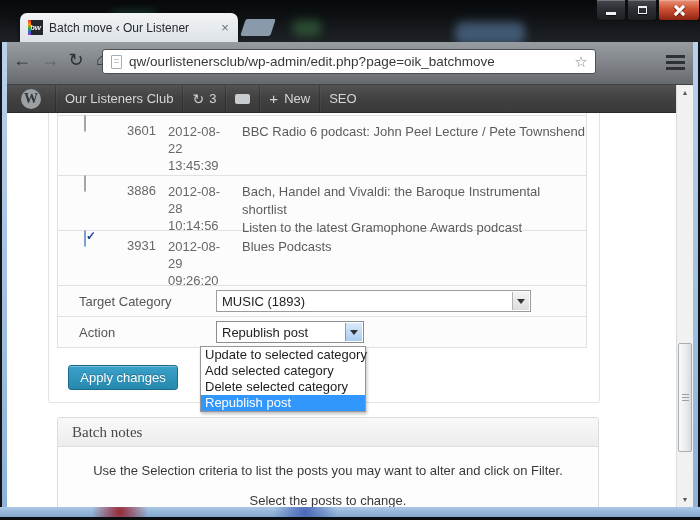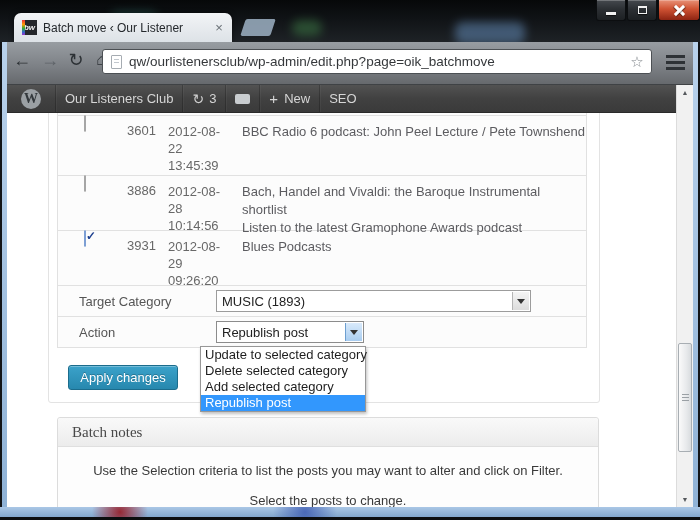--- a/index.html
+++ b/index.html
@@ -21,42 +21,42 @@
   .wbtn-min { width:30px; } .wbtn-max { width:30px; margin-left:1px; }
   .wbtn-close { width:42px; margin-left:1px;
     background:linear-gradient(180deg,#e89177 0%,#cf5233 45%,#8e2412 100%); }
   .glyph-min { width:10px; height:3px; background:#f1f1f1; margin-top:6px; box-shadow:0 1px 1px rgba(0,0,0,.6); }
   .glyph-max { width:9px; height:8px; border:1px solid #f1f1f1; border-top:2px solid #f1f1f1; box-shadow:0 1px 1px rgba(0,0,0,.6); }
   .glyph-x { position:relative; width:11px; height:11px; }
   .glyph-x::before,.glyph-x::after { content:""; position:absolute; left:-1px; top:4px; width:13px; height:3px; background:#fff; box-shadow:0 1px 1px rgba(0,0,0,.5); }
   .glyph-x::before { transform:rotate(45deg); } .glyph-x::after { transform:rotate(-45deg); }
 
   
-  .tab { position:absolute; left:14px; top:13px; width:218px; height:29px;
+  .tab { position:absolute; left:20px; top:13px; width:218px; height:29px;
     background:linear-gradient(180deg,#f2f4f6 0%,#dde2e7 100%);
     border-radius:7px 7px 0 0; box-shadow:0 0 5px rgba(0,0,0,.6);
     display:flex; align-items:center; padding:0 6px 0 8px; }
   .favicon { width:15px; height:15px; background:#24272b; position:relative; flex:0 0 15px;
     color:#f2f2f2; font-size:8px; font-style:italic; font-weight:bold; line-height:15px; text-align:center; }
   .favicon::before { content:""; position:absolute; left:0; top:0; width:3px; height:15px;
     background:linear-gradient(180deg,#e33 0%,#f90 30%,#3a3 55%,#36c 80%,#93c 100%); }
   .tab-title { flex:1; margin-left:6px; font-size:12px; color:#24282c; white-space:nowrap; overflow:hidden; }
   .tab-close { flex:0 0 14px; color:#697076; font-size:13px; line-height:14px; text-align:center; }
   .newtab { position:absolute; left:243px; top:19px; width:30px; height:17px;
     background:#9db1c4; opacity:.85; transform:skewX(-18deg); border-radius:2px; }
 
   
   .toolbar { position:absolute; left:0; top:42px; width:700px; height:43px;
     background:linear-gradient(180deg,#989da2 0%,#7e8287 55%,#66696d 100%);
     border-bottom:1px solid #3f4245; }
   .navbtn { position:absolute; top:47px; width:26px; height:27px; text-align:center;
     font-size:18px; line-height:26px; color:#2c3135; }
   .navbtn.disabled { color:#5e6368; }
   .btn-back { left:9px; } .btn-forward { left:37px; } .btn-reload { left:63px; } .btn-home { left:88px; font-size:16px; }
-  .omnibox { position:absolute; left:102px; top:49px; width:550px; height:25px;
+  .omnibox { position:absolute; left:102px; top:49px; width:494px; height:25px;
     background:#fff; border:1px solid #4c5054; border-radius:3px; display:flex; align-items:center; }
   .docicon { width:11px; height:14px; border:1px solid #a6acb2; border-radius:1px; margin-left:8px; position:relative; background:#fff; flex:0 0 11px; }
   .docicon::after { content:""; position:absolute; left:2px; top:3px; width:5px; height:6px;
     background:repeating-linear-gradient(180deg,#c2c8ce 0 1px,transparent 1px 3px); }
   .url { margin-left:7px; font-size:13.5px; color:#35383b; white-space:nowrap; overflow:hidden; flex:1; }
   .star { flex:0 0 20px; font-size:15px; color:#84898e; text-align:center; margin-right:4px; }
   .menubtn { position:absolute; left:660px; top:51px; width:30px; height:22px;
     display:flex; flex-direction:column; justify-content:center; gap:3px; align-items:center; }
   .menubtn i { display:block; width:19px; height:3px; background:#2e3236; }
 
@@ -268,22 +268,22 @@
           <span class="sel-value">Republish post</span>
           <span class="sel-btn">
               <i></i>
             </span>
         </div>
       </div>
     </div>
 
     <div class="dropdown">
       <div class="dd-item">Update to selected category</div>
+      <div class="dd-item">Add selected category</div>
       <div class="dd-item">Delete selected category</div>
-      <div class="dd-item">Add selected category</div>
       <div class="dd-item selected">Republish post</div>
     </div>
 
     <div class="applybtn">Apply changes</div>
 
     <div class="usagebox">
       <div class="usage-head">Batch notes</div>
       <div class="usage-body">
         <p>Use the Selection criteria to list the posts you may want to alter and click on Filter.</p>
         <p>Select the posts to change.</p>

